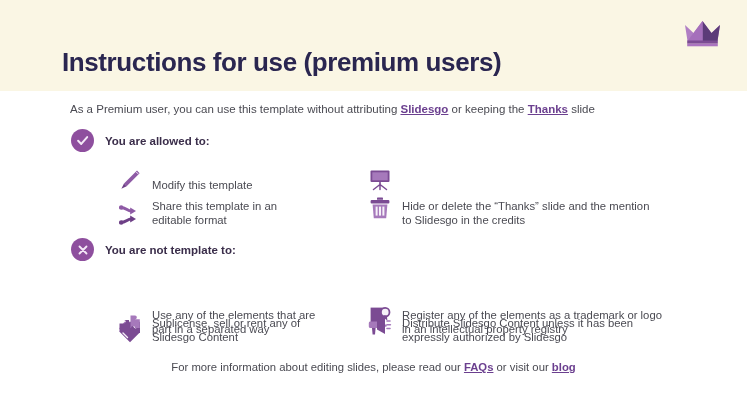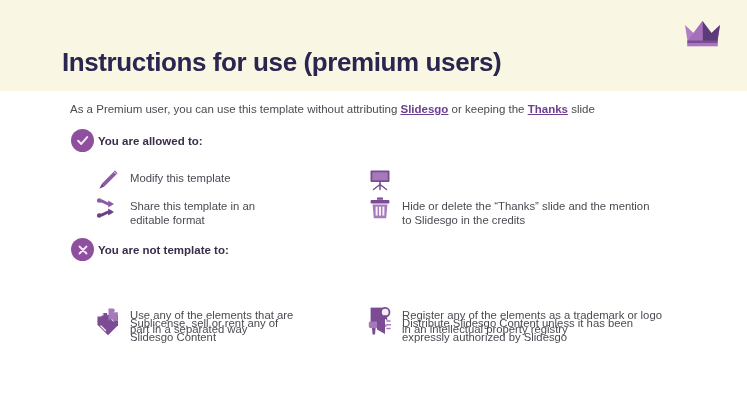--- a/index.html
+++ b/index.html
@@ -56,21 +56,21 @@
   }
   .link {
     color: #6b3f8f;
     font-weight: bold;
     text-decoration: underline;
   }
   .section-head {
     position: absolute;
     display: flex;
     align-items: center;
-    gap: 4px;
+    gap: 11px;
   }
   .section-head.allowed { left: 71px; top: 129px; }
   .section-head.not-allowed { left: 71px; top: 238px; }
   .badge {
     width: 23px;
     height: 23px;
     border-radius: 50%;
     background: #8e4f9e;
     display: flex;
     align-items: center;
@@ -95,21 +95,21 @@
     flex: 0 0 auto;
     display: block;
   }
   .item-text {
     font-size: 11.3px;
     line-height: 14px;
     color: #4a4a52;
     padding-top: 3px;
     white-space: pre-line;
   }
-  .col-l { left: 96px; }
+  .col-l { left: 118px; align-items: flex-end; }
   .col-r { left: 368px; }
   .r1 { top: 168px; }
   .r2 { top: 196px; }
   .r3 { top: 269px; margin-top: 44px; }
   .r4 { top: 305px; }
   .footer {
     position: absolute;
     left: 0;
     top: 361px;
     width: 747px;
@@ -254,14 +254,17 @@
         <path d="M2 8.5 L9 8.5 L9 15 L2 15 A1.4 1.4 0 0 1 0.8 13.6 L0.8 9.9 A1.4 1.4 0 0 1 2 8.5 Z" fill="#a679bb"></path>
         <path d="M9 7 L17 2.5 L17 21 L9 16.5 Z" fill="#7b4b93"></path>
         <path d="M4 15 L7.6 15 L7 21.5 L4.6 21.5 Z" fill="#7b4b93"></path>
         <path d="M19 8 L22 8 M19 11.8 L22.4 11.8 M19 15.5 L22 15.5" stroke="#a679bb" stroke-width="1.6" stroke-linecap="round"></path>
       </svg>
     </span>
     <span class="item-text">Distribute Slidesgo Content unless it has been
 expressly authorized by Slidesgo</span>
   </div>
 
+  <div class="footer">
+    <span>For more information about editing slides, please read our </span><a class="link" href="#">FAQs</a><span> or visit our </span><a class="link" href="#">blog</a>
+  </div>
 
 </div>
 
 </body></html>

